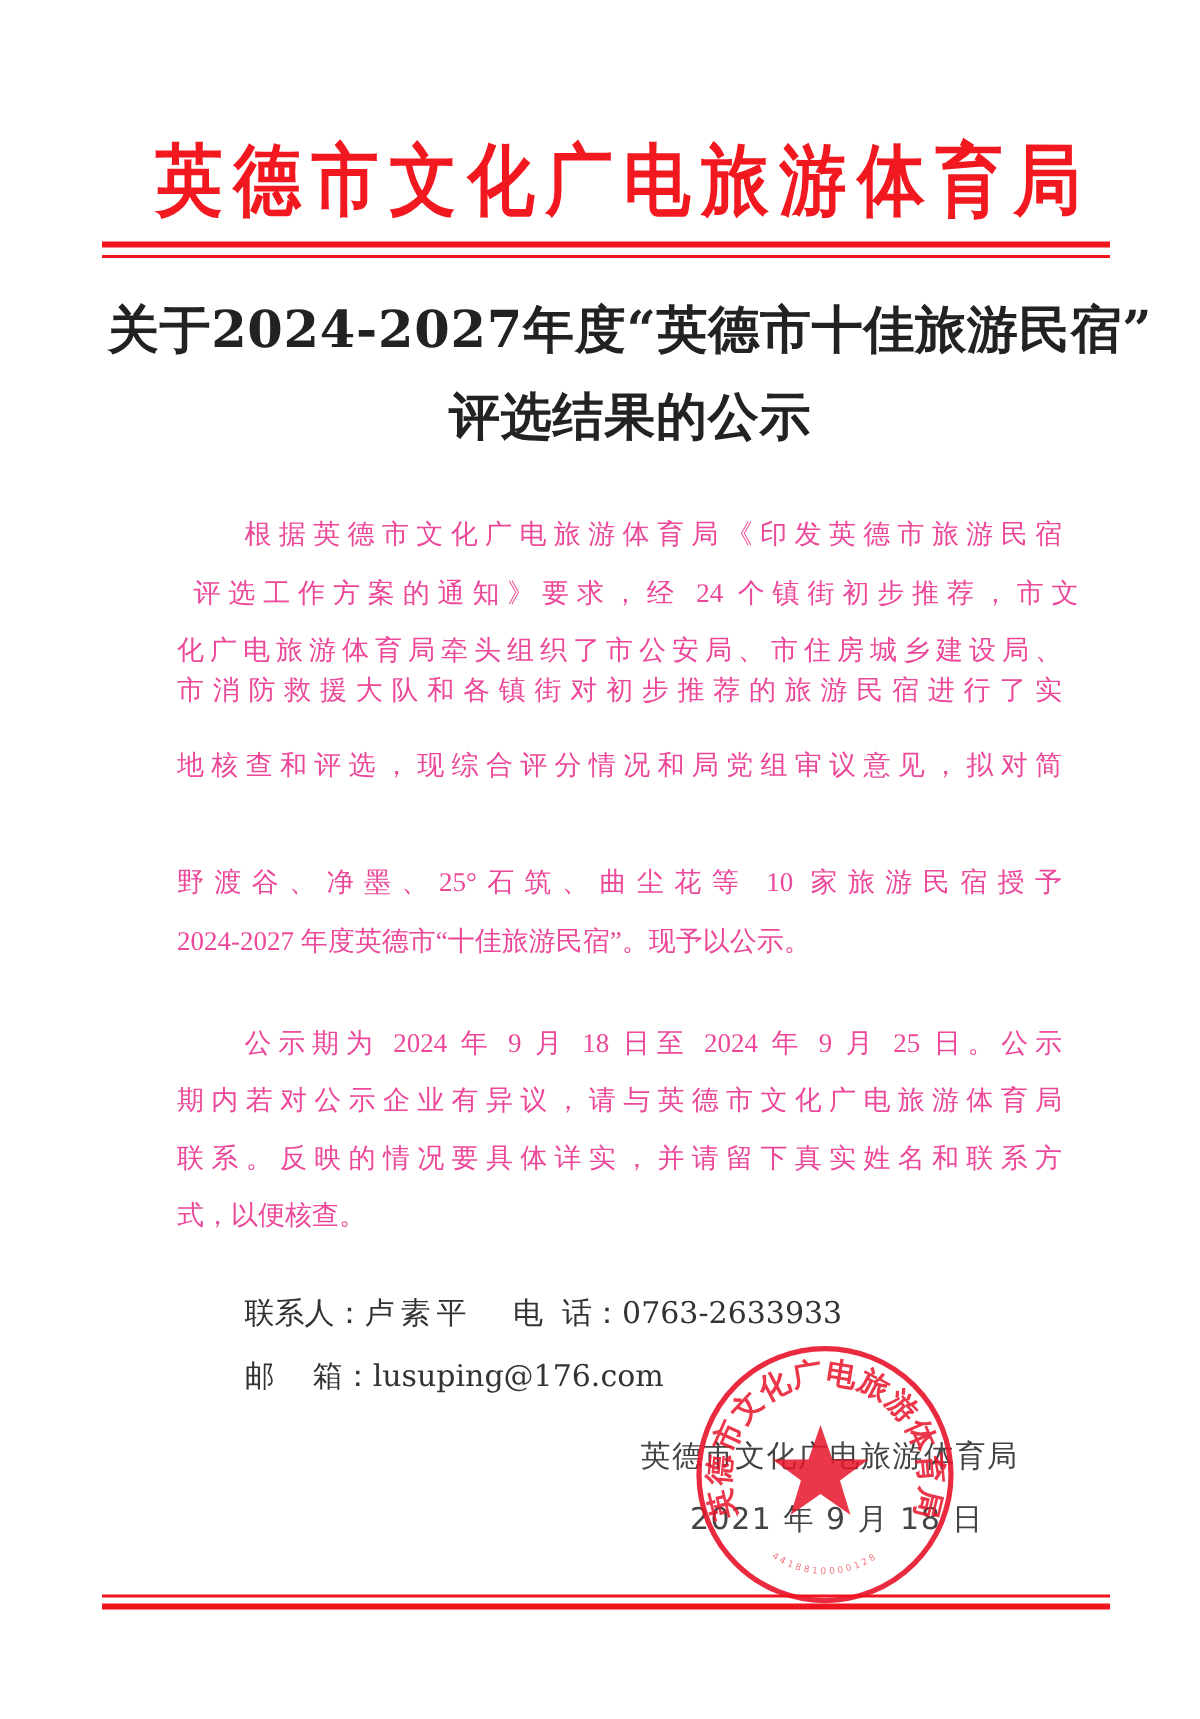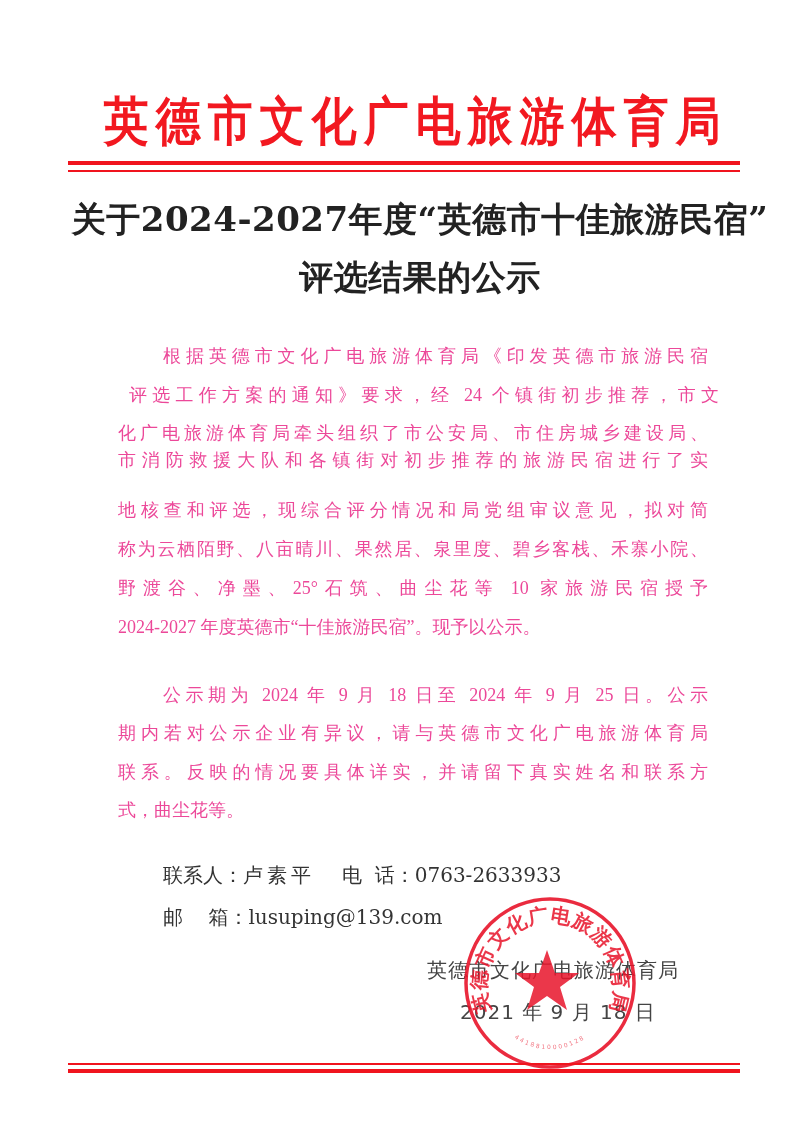--- a/index.html
+++ b/index.html
@@ -62,37 +62,36 @@
   <div class="rule thin" style="top:170px;"></div>
 
   <div class="title" style="top:197px;">关于2024-2027年度“英德市十佳旅游民宿”</div>
   <div class="title" style="top:255px;">评选结果的公示</div>
 
   <div class="line indent" style="top:341px;">根据英德市文化广电旅游体育局《印发英德市旅游民宿</div>
   <div class="line" style="top:380px;margin-left:11px;">评选工作方案的通知》要求，经 24 个镇街初步推荐，市文</div>
   <div class="line" style="top:418px;">化广电旅游体育局牵头组织了市公安局、市住房城乡建设局、</div>
   <div class="line" style="top:445px;">市消防救援大队和各镇街对初步推荐的旅游民宿进行了实</div>
   <div class="line" style="top:495px;">地核查和评选，现综合评分情况和局党组审议意见，拟对简</div>
-  <div class="line" style="top:534px;">称为云栖陌野、八亩晴川、果然居、泉里度、碧乡客栈、禾寨小院、</div>
   <div class="line" style="top:573px;">野渡谷、净墨、25°石筑、曲尘花等 10 家旅游民宿授予</div>
   <div class="line short" style="top:612px;">2024-2027 年度英德市“十佳旅游民宿”。现予以公示。</div>
 
   <div class="line indent" style="top:680px;">公示期为 2024 年 9 月 18 日至 2024 年 9 月 25 日。公示</div>
   <div class="line" style="top:718px;">期内若对公示企业有异议，请与英德市文化广电旅游体育局</div>
   <div class="line" style="top:757px;">联系。反映的情况要具体详实，并请留下真实姓名和联系方</div>
-  <div class="line short" style="top:795px;">式，曲尘花等。</div>
+  <div class="line short" style="top:795px;">式，以便核查。</div>
 
   <div class="contact" style="left:163px; top:860px;">
     <span>联系人：</span><span style="letter-spacing:4px;">卢素平</span>
   </div>
   <div class="contact" style="left:342px; top:860px;">
     <span style="white-space:pre;">电  话：</span><span>0763-2633933</span>
   </div>
   <div class="contact" style="left:163px; top:902px;">
-    <span style="white-space:pre;">邮    箱：</span><span>lusuping@139.com</span>
+    <span style="white-space:pre;">邮    箱：</span><span>lusuping@176.com</span>
   </div>
 
   <div class="sig" style="left:427px; top:955px;">英德市文化广电旅游体育局</div>
   <div class="sig" style="left:460px; top:997px;">2021 年 9 月 18 日</div>
 
   <svg class="seal" viewBox="0 0 176 176">
     <defs>
       <path id="sealArc" d="M 30 118 A 64 64 0 1 1 146 118" fill="none"></path>
       <path id="sealArcBottom" d="M 44 136 A 62 62 0 0 0 132 136" fill="none"></path>
     </defs>

